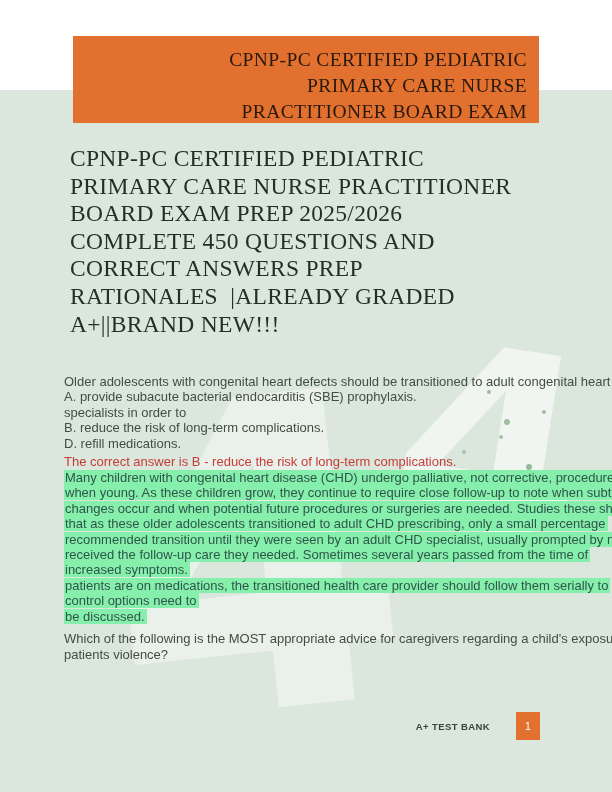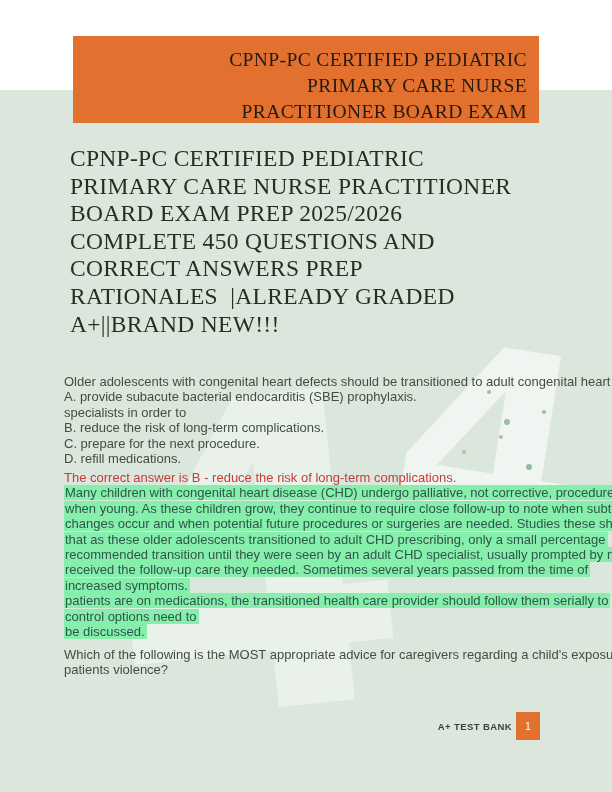--- a/index.html
+++ b/index.html
@@ -40,21 +40,21 @@
   .content {
     position:absolute; left:64px; top:374px; width:480px;
     font-size:13px; line-height:15.45px; color:#424e40;
   }
   .content .line { white-space:pre; }
   .answer-line { color:#c53c38; margin-top:3px; }
   .hl .mark { background:#86efac; color:#2e564a; padding:0 2px 0 1px; }
   .q2 { margin-top:7px; }
   .footer {
     position:absolute; top:712px; left:0; width:540px; height:28px;
-    display:flex; justify-content:flex-end; align-items:center; gap:4px;
+    display:flex; justify-content:flex-end; align-items:center; gap:26px;
   }
   .footer-label {
     font-size:9.5px; font-weight:bold; color:#39413a; letter-spacing:0.4px;
   }
   .page-num {
     width:24px; height:28px; background:#e2702e; color:#ffffff;
     display:flex; align-items:center; justify-content:center; font-size:10.5px;
   }
 </style>
 </head>
@@ -84,21 +84,20 @@
     <div class="line">A+||BRAND NEW!!!</div>
   </div>
 
   <div class="content">
 
     <div class="line">Older adolescents with congenital heart defects should be transitioned to adult congenital heart</div>
     <div class="line">A. provide subacute bacterial endocarditis (SBE) prophylaxis.</div>
 
     <div class="line">specialists in order to</div>
     <div class="line">B. reduce the risk of long-term complications.</div>
-    <div class="line">C. prepare for the next procedure.</div>
     <div class="line">D. refill medications.</div>
 
     <div class="line answer-line">The correct answer is B - reduce the risk of long-term complications.</div>
 
     <div class="hl">
       <div class="line"><span class="mark">Many children with congenital heart disease (CHD) undergo palliative, not corrective, procedures</span></div>
       <div class="line"><span class="mark">when young. As these children grow, they continue to require close follow-up to note when subtle</span></div>
       <div class="line"><span class="mark">changes occur and when potential future procedures or surgeries are needed. Studies these shown</span></div>
       <div class="line"><span class="mark">that as these older adolescents transitioned to adult CHD prescribing, only a small percentage</span></div>
       <div class="line"><span class="mark">recommended transition until they were seen by an adult CHD specialist, usually prompted by new or</span></div>

